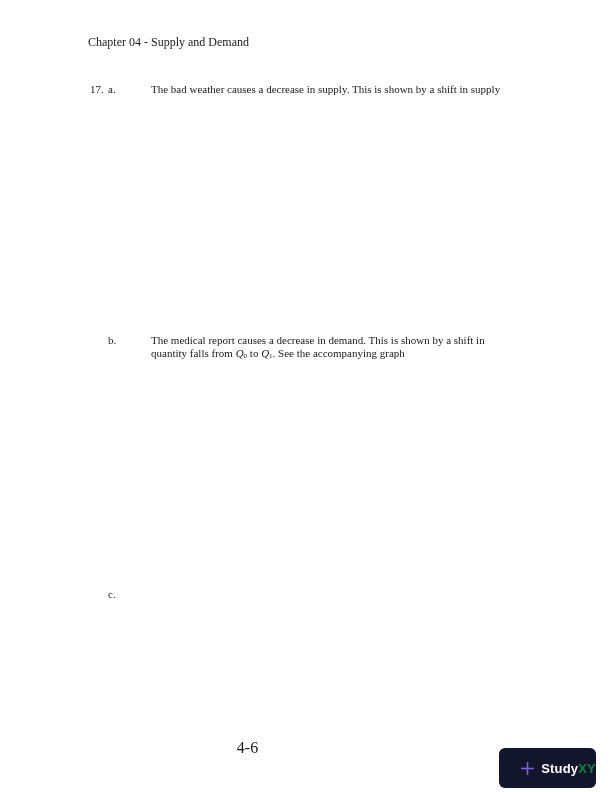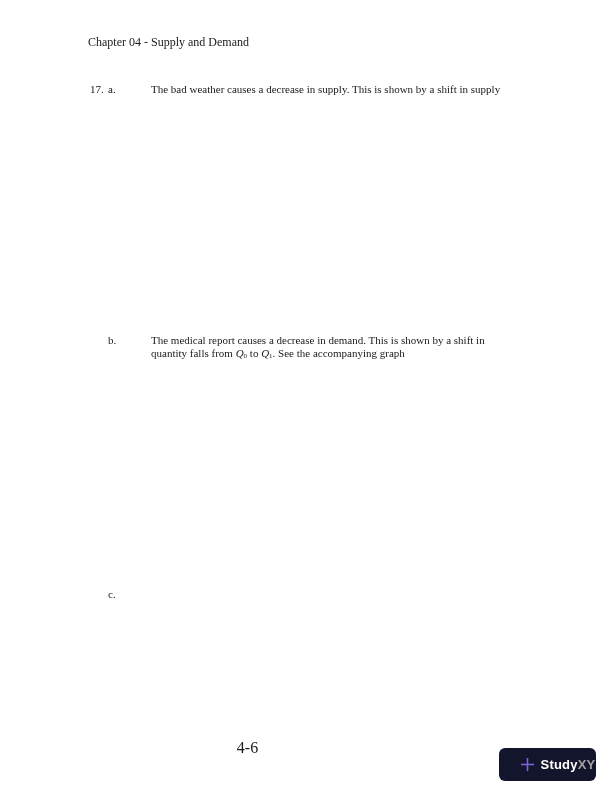--- a/index.html
+++ b/index.html
@@ -70,25 +70,25 @@
     text-align: center;
     font-size: 16px;
     line-height: 12px;
     margin-top: 25px;
   }
   .badge {
     position: absolute;
     left: 499px;
     top: 748px;
     width: 97px;
-    height: 33px;
+    height: 40px;
     border-radius: 6px;
     display: flex;
     align-items: center;
-    justify-content: center;
+    justify-content: flex-end;
     padding-left: 20px;
     box-sizing: border-box;
     font-family: "Liberation Sans", sans-serif;
     font-weight: bold;
     font-size: 13px;
     letter-spacing: 0.2px;
   }
   .badge .plus-wrap {
     display: inline-flex;
     align-items: center;
@@ -131,16 +131,16 @@
   <div class="footer">4-6</div>
 
   <div class="badge" style="background: rgb(18, 21, 43);">
     <span class="plus-wrap">
       <svg width="15" height="15" viewBox="0 0 15 15">
         <line x1="7.5" y1="1" x2="7.5" y2="14" stroke-width="1.6" stroke="#7d62d8"></line>
         <line x1="1" y1="7.5" x2="14" y2="7.5" stroke-width="1.6" stroke="#7d62d8"></line>
       </svg>
     </span>
     <span class="brand-primary" style="color: rgb(255, 255, 255);">Study</span>
-    <span class="brand-accent" style="color: #a3a3a3;">XY</span>
+    <span class="brand-accent" style="color: #15803d;">XY</span>
   </div>
 
 </div>
 
 </body></html>

